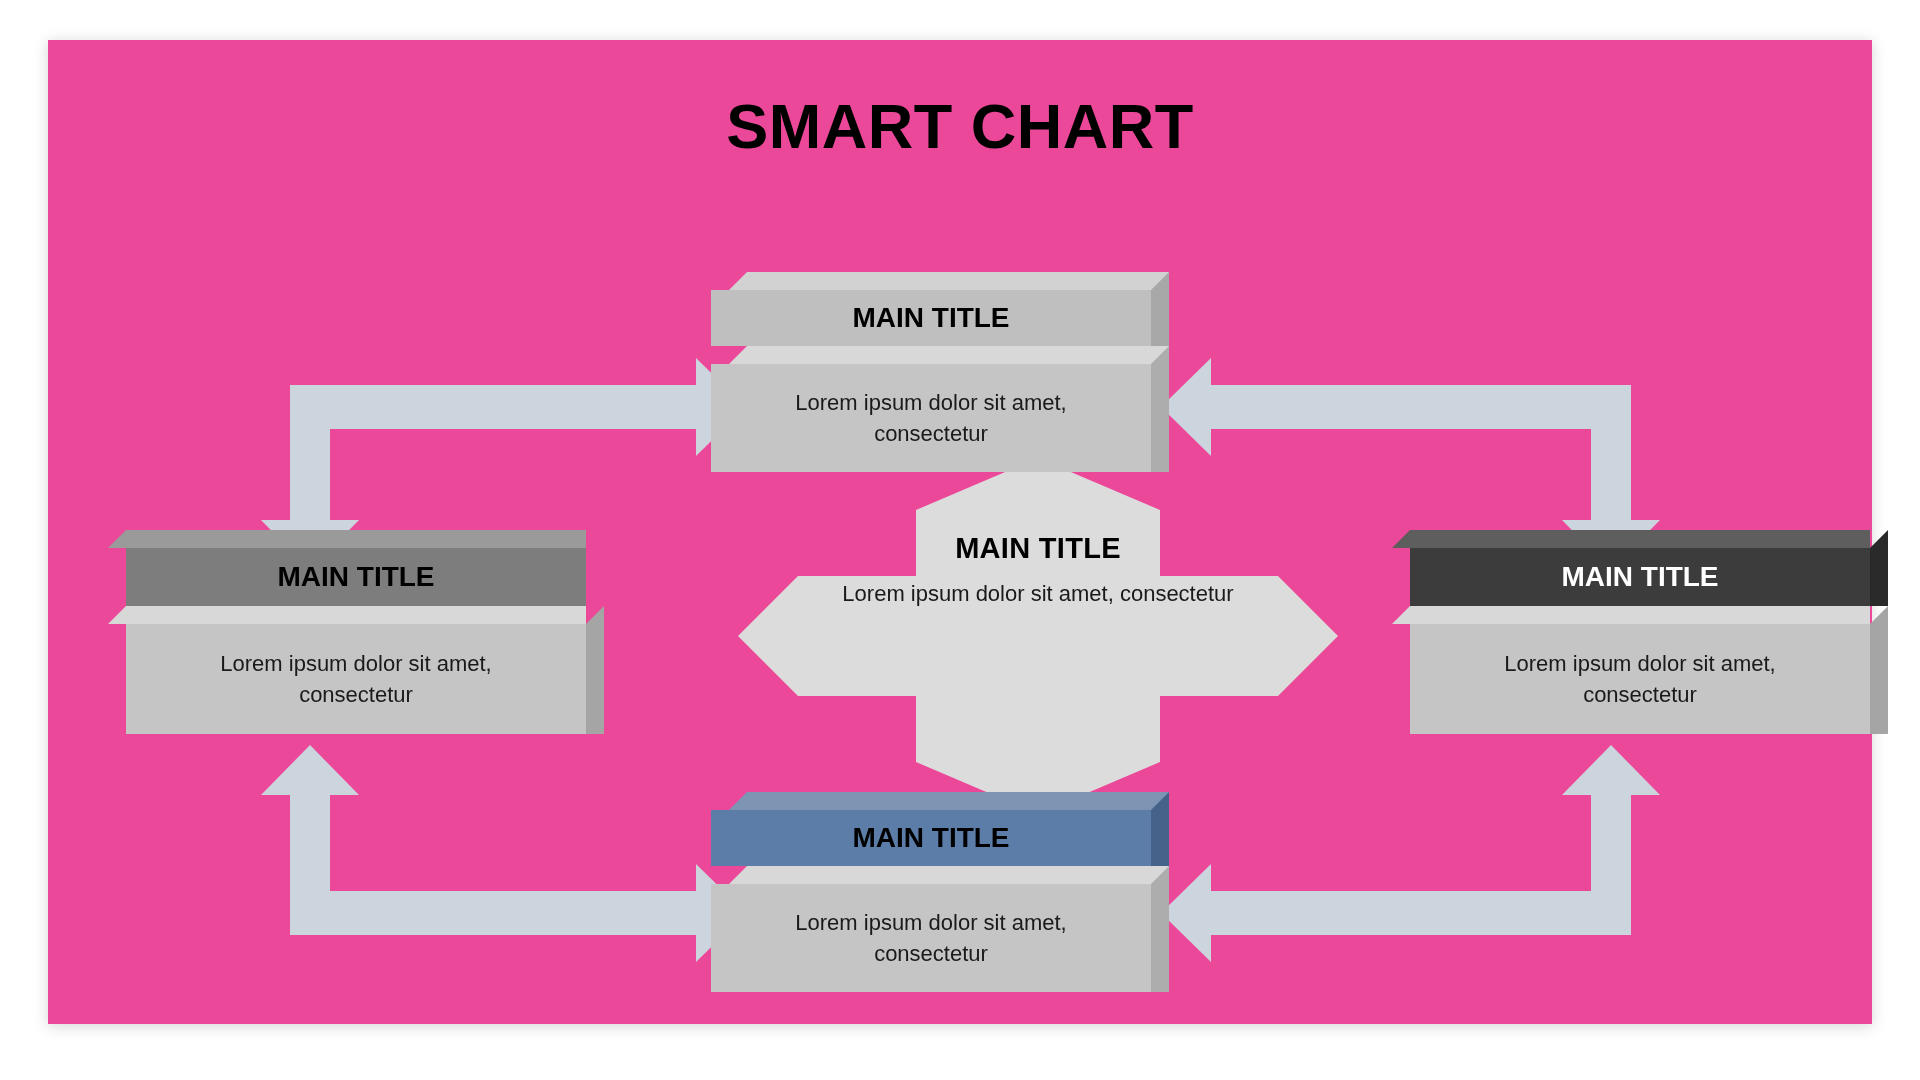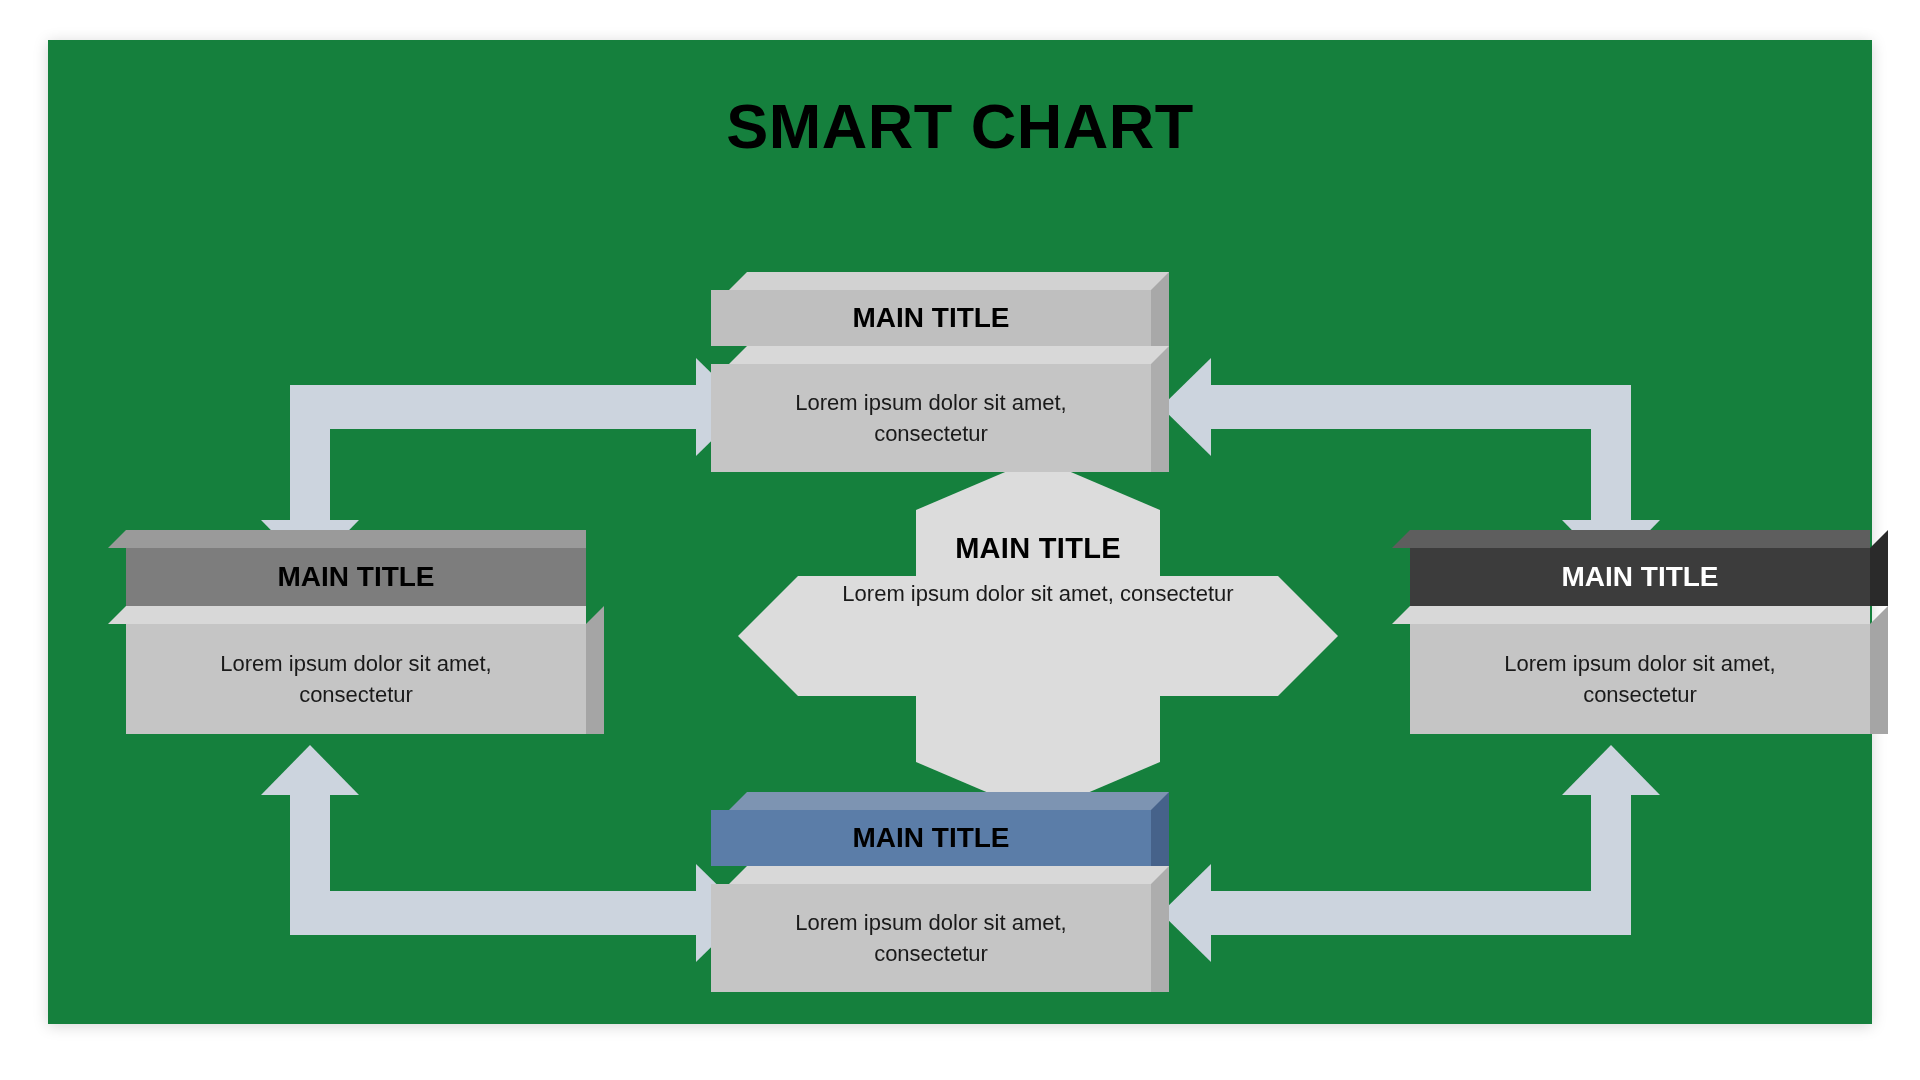--- a/index.html
+++ b/index.html
@@ -11,21 +11,21 @@
     font-family: "Liberation Sans", sans-serif;
     overflow: hidden;
   }
 
   #slide {
     position: absolute;
     left: 48px;
     top: 40px;
     width: 1824px;
     height: 984px;
-    background: #15803d;
+    background: #ec4899;
     box-shadow: 0 2px 14px rgba(0,0,0,0.17);
   }
 
   
   #slide-title {
     position: absolute;
     left: 0;
     top: 50px;
     width: 1824px;
     text-align: center;

